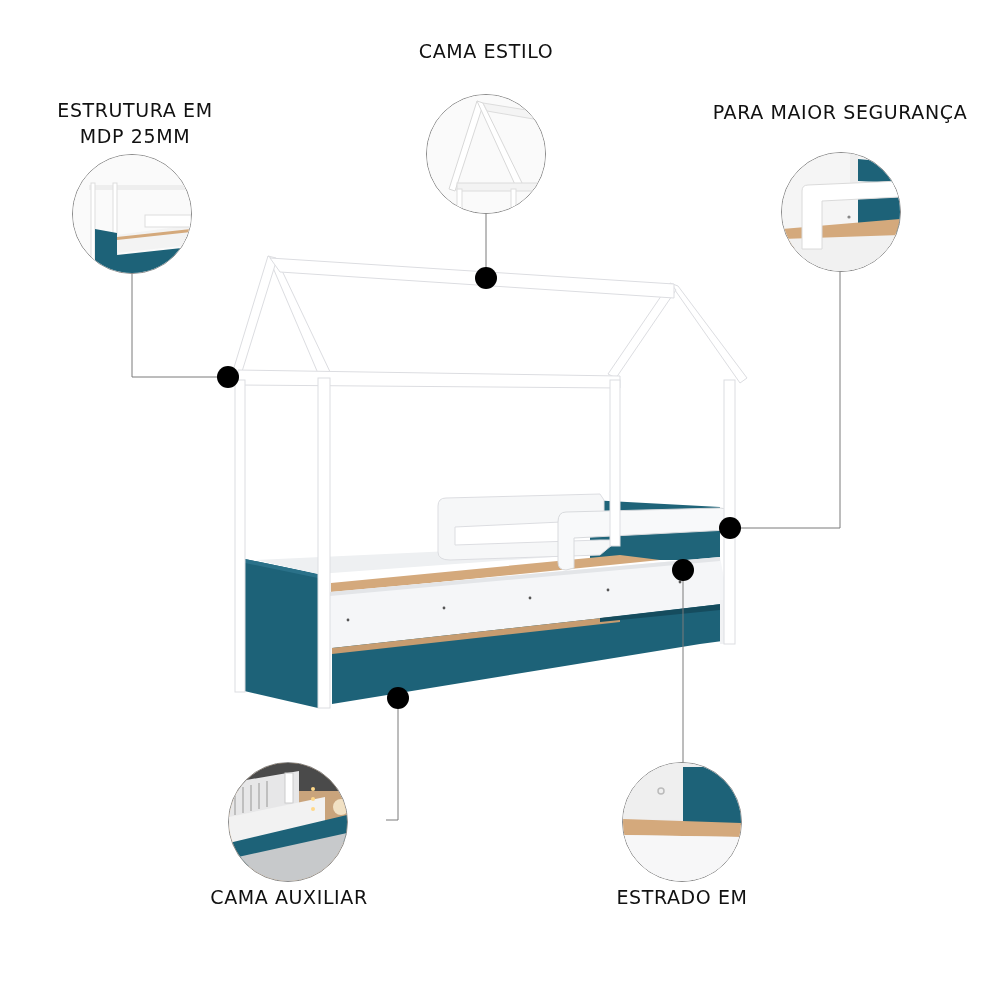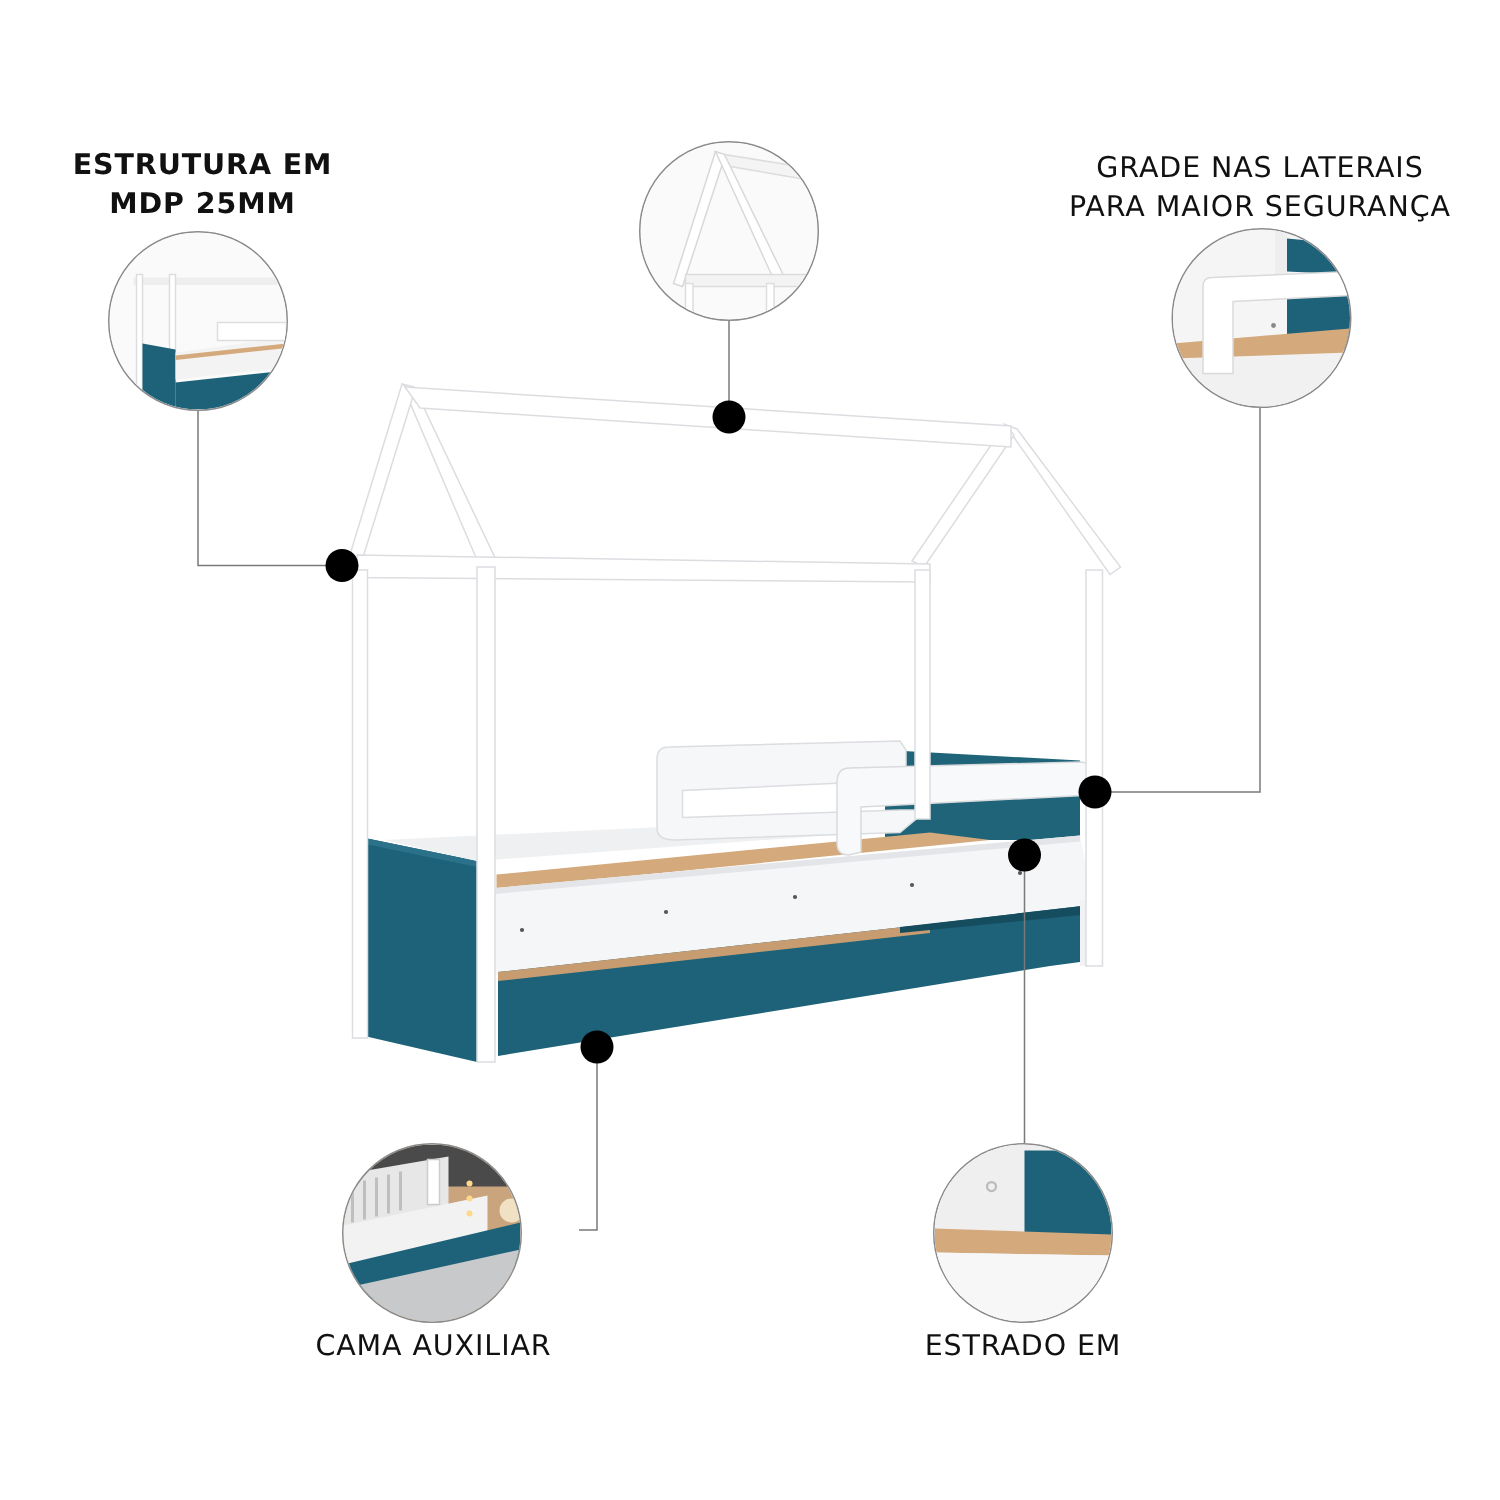--- a/index.html
+++ b/index.html
@@ -147,29 +147,29 @@
     <rect width="118" height="118" fill="#eeeeef"></rect>
     <rect x="0" y="0" width="60" height="56" fill="#efefef"></rect>
     <polygon points="60,4 118,4 118,62 60,60" fill="#1d6278"></polygon>
     <circle cx="38" cy="28" r="3" fill="none" stroke="#bbb" stroke-width="1.5"></circle>
     <polygon points="0,56 118,60 118,74 0,72" fill="#d4a97c"></polygon>
     <polygon points="0,72 118,74 118,118 0,118" fill="#f7f7f8"></polygon>
   </svg>
 </div>
 
 <div class="label" style="left:386px;top:38px;width:200px;">
+  <span>CAMA ESTILO</span>
 </div>
 
-<div class="label" style="left:30px;top:97px;width:210px;font-weight:bold;">
+<div class="label" style="left:30px;top:97px;width:210px;">
   <span>ESTRUTURA EM</span>
   <span>MDP 25MM</span>
 </div>
 
 <div class="label" style="left:690px;top:99px;width:300px;">
-  <span>GRADE NAS LATERAIS</span>
   <span>PARA MAIOR SEGURANÇA</span>
 </div>
 
 <div class="label" style="left:184px;top:884px;width:210px;text-align:center;">
   <span>CAMA AUXILIAR</span>
 </div>
 
 <div class="label" style="left:592px;top:884px;width:180px;">
   <span>ESTRADO EM</span>
 </div>

